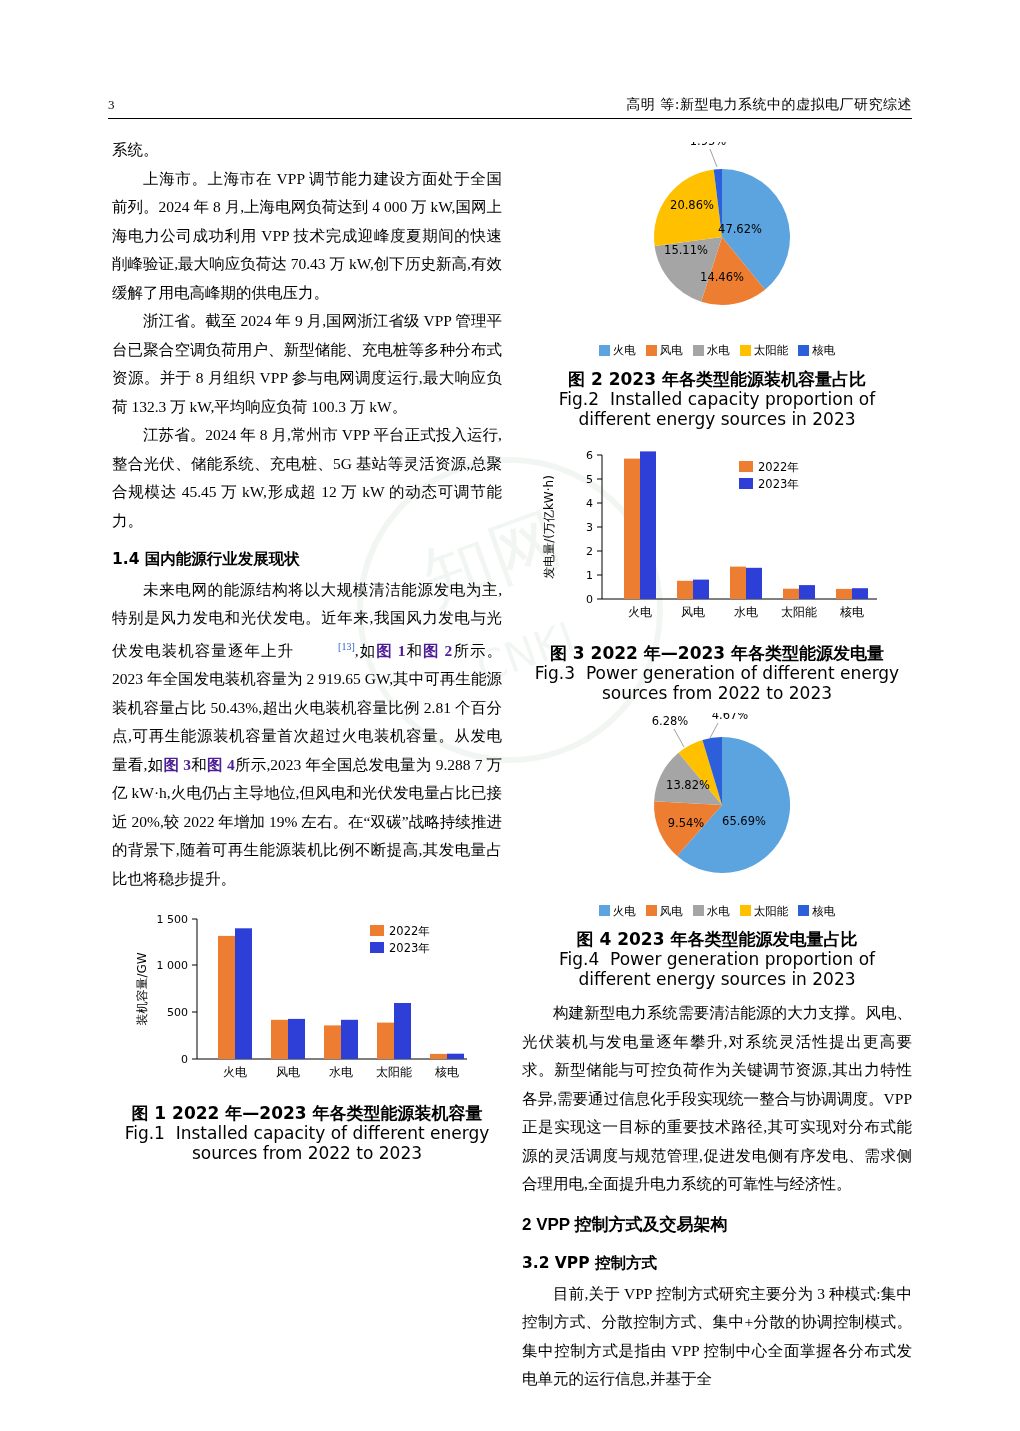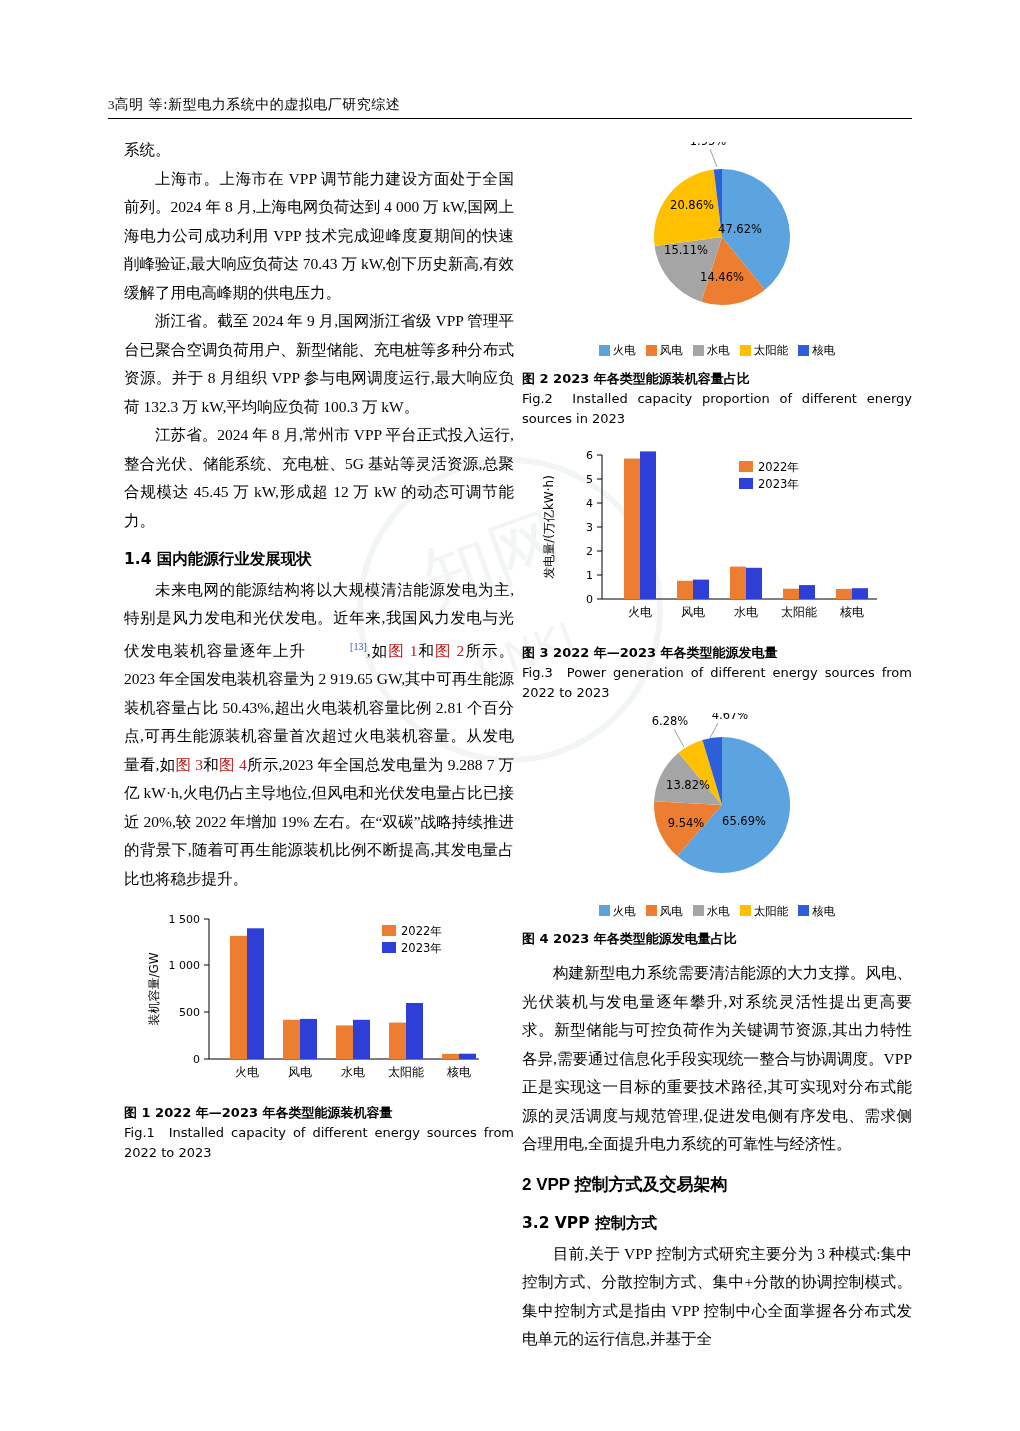--- a/index.html
+++ b/index.html
@@ -17,56 +17,56 @@
   }
   
   .header{
     position:absolute;left:108px;top:96px;width:804px;
     display:flex;align-items:baseline;
   }
   .header .pageno{
     font-size:13px;font-family:"Liberation Serif",serif;
   }
   .header .htitle{
-    flex:1;text-align:left;font-size:14px;
+    flex:1;text-align:right;font-size:14px;
     font-family:"DejaVu Sans",sans-serif;
     letter-spacing:0.5px;
   }
   .header-rule{
     position:absolute;left:108px;top:118px;width:804px;height:1px;
     background:#000;
   }
   
   .col{
     position:absolute;top:136px;width:390px;
     font-size:15.5px;line-height:28.5px;
     text-align:justify;
   }
-  .col.left{left:124px;}
+  .col.left{left:112px;}
   .col.right{left:522px;}
   p{margin:0;text-indent:2em;}
   p.noind{text-indent:0;}
   .sec-h{
     margin:10px 0 2px 0;
     font-family:"DejaVu Sans",sans-serif;
     font-size:15.5px;font-weight:bold;text-indent:0;
   }
   .sec-h2{
     margin:12px 0 2px 0;
     font-family:Liberation Sans, sans-serif;
     font-size:17px;font-weight:bold;text-indent:0;
   }
-  .blue{color:#b91c1c;}
+  .blue{color:#4c1d95;font-weight:bold;}
   .sup{font-size:10px;vertical-align:super;color:#2a63c8;padding-left:44px;}
   
   .fig{margin:6px 0 2px 0;text-indent:0;}
   .figcap{
-    text-indent:0;
+    text-indent:0;text-align:center;
     font-family:"DejaVu Sans",sans-serif;
-    font-size:13px;line-height:20px;margin:4px 0 10px 0;
+    font-size:17px;line-height:20px;margin:4px 0 10px 0;
   }
   .figcap .cn{display:block;font-weight:bold;}
   .figcap .en{display:block;}
   .legend{
     display:flex;justify-content:center;align-items:center;
     gap:10px;margin-top:4px;flex-wrap:wrap;
     font-family:"DejaVu Sans",sans-serif;font-size:11.5px;
   }
   .legend .item{display:flex;align-items:center;gap:3px;}
   .legend .sw{width:11px;height:11px;display:inline-block;}
@@ -316,20 +316,21 @@
             <span class="sw" style="background:#FFC000"></span>
             <span>太阳能</span>
           </span>
         <span class="item">
             <span class="sw" style="background:#2E5FDA"></span>
             <span>核电</span>
           </span>
       </div>
       <div class="figcap">
         <span class="cn">图 4  2023 年各类型能源发电量占比</span>
+        <span class="en"><span>Fig.4</span>&nbsp;&nbsp;<span>Power generation proportion of different energy sources in 2023</span></span>
       </div>
     </div>
 
     <p>构建新型电力系统需要清洁能源的大力支撑。风电、光伏装机与发电量逐年攀升,对系统灵活性提出更高要求。新型储能与可控负荷作为关键调节资源,其出力特性各异,需要通过信息化手段实现统一整合与协调调度。VPP 正是实现这一目标的重要技术路径,其可实现对分布式能源的灵活调度与规范管理,促进发电侧有序发电、需求侧合理用电,全面提升电力系统的可靠性与经济性。</p>
 
     <div class="sec-h2">2    VPP 控制方式及交易架构</div>
     <div class="sec-h">3.2    VPP 控制方式</div>
     <p>目前,关于 VPP 控制方式研究主要分为 3 种模式:集中控制方式、分散控制方式、集中+分散的协调控制模式。集中控制方式是指由 VPP 控制中心全面掌握各分布式发电单元的运行信息,并基于全</p>
 
   </div>

